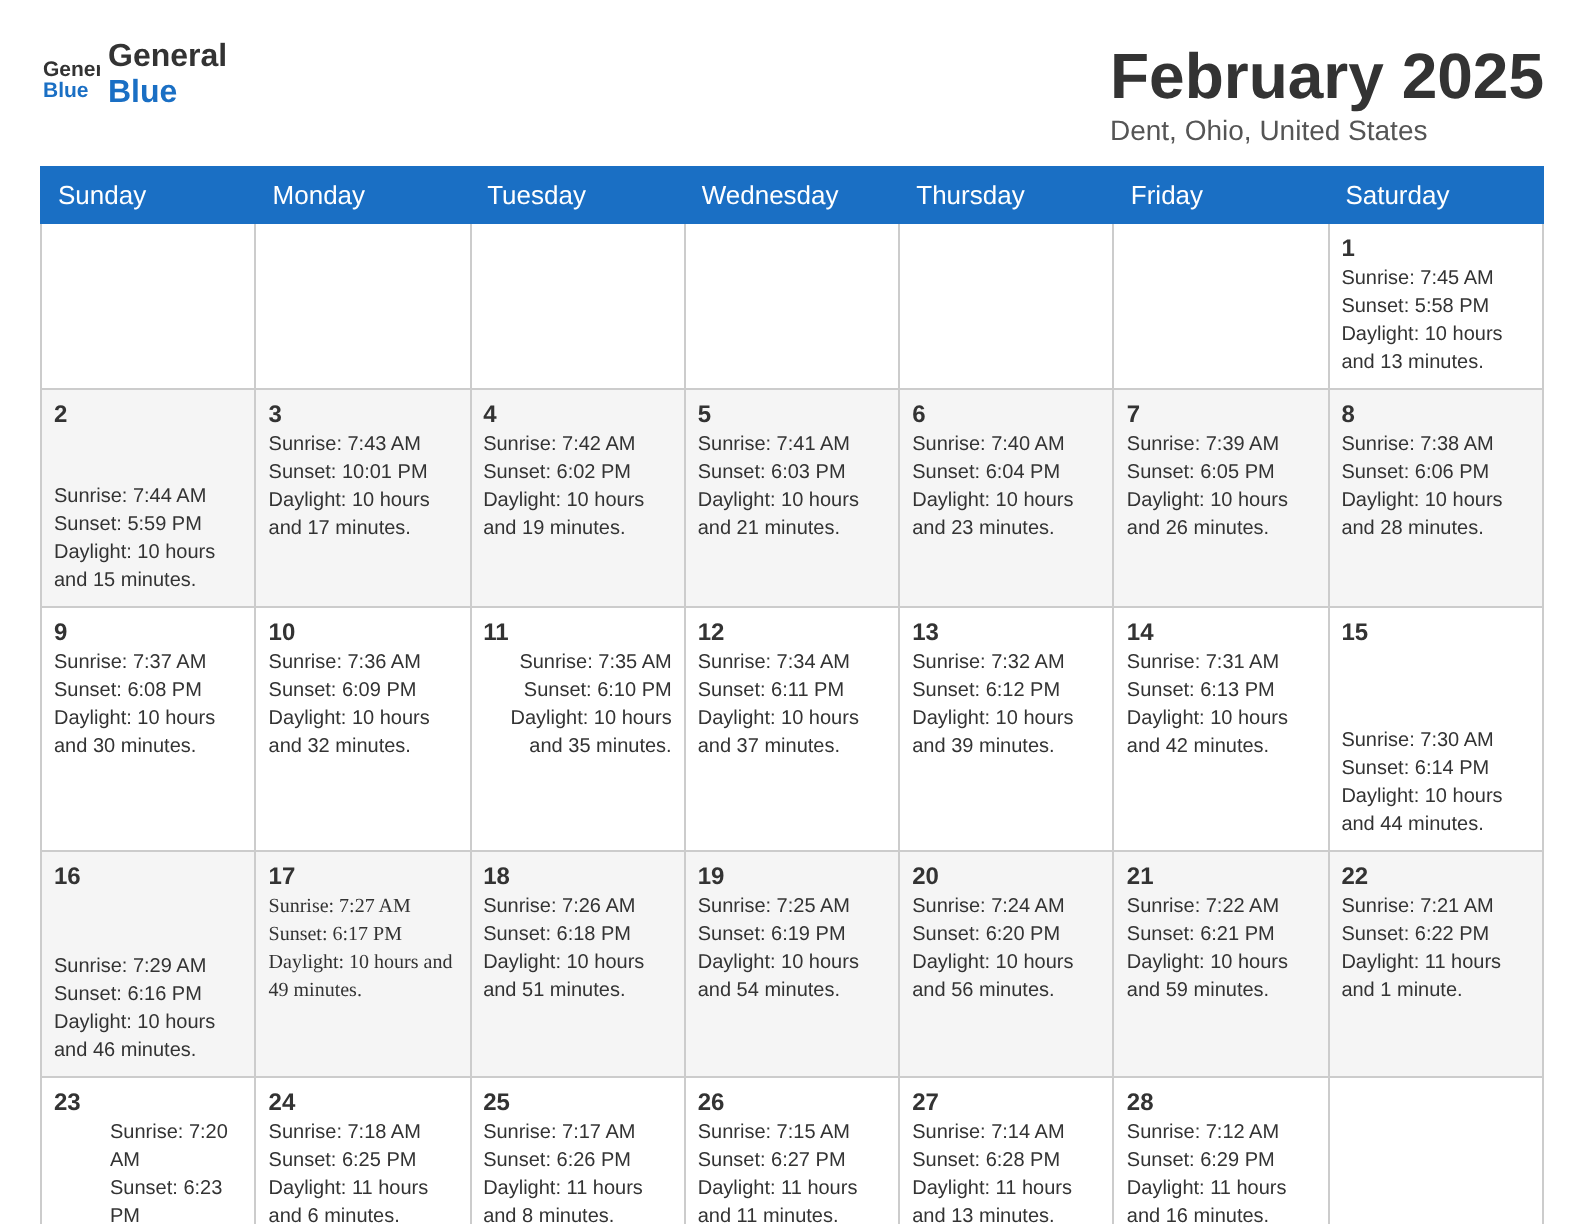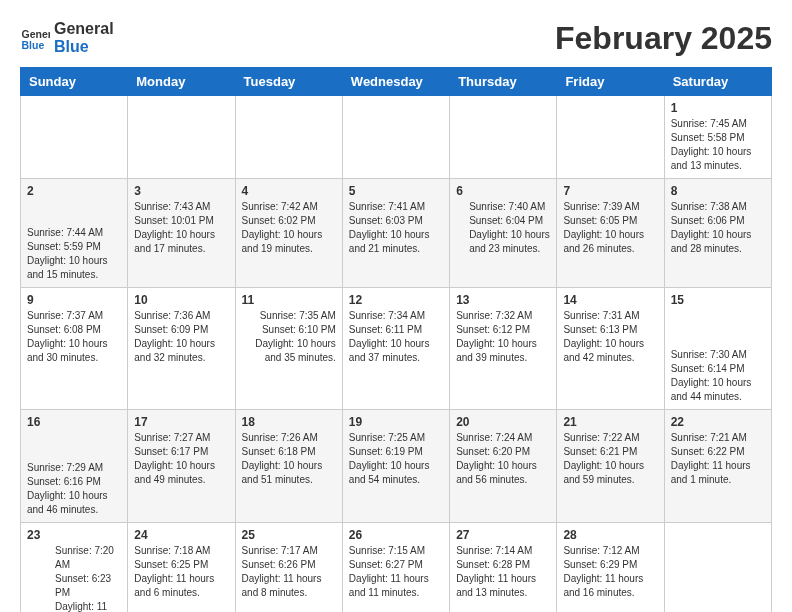--- a/index.html
+++ b/index.html
@@ -41,21 +41,21 @@
       width: 100%;
       border-collapse: collapse;
       border: 1px solid #ccc;
     }
     .calendar th {
       background-color: #1a6fc4;
       color: #fff;
       text-align: left;
       padding: 6px 8px;
       font-size: 13px;
-      font-weight: bold;
+      font-weight: normal;
       border: 1px solid #1a6fc4;
     }
     .calendar td {
       width: calc(100% / 7);
       vertical-align: top;
       padding: 5px 6px;
       border: 1px solid #ccc;
       font-size: 10.5px;
       color: #333;
       background: #fff;
@@ -91,20 +91,21 @@
       <polygon points="32,5 40,15 36,10" fill="#1a6fc4"></polygon>
       <polygon points="36,8 44,18 40,13" fill="#1a6fc4"></polygon>
     </svg>
     <div>
       <div style="font-size:16px;font-weight:bold;color:#333;line-height:1.1;">General</div>
       <div style="font-size:16px;font-weight:bold;color:#1a6fc4;line-height:1.1;">Blue</div>
     </div>
   </div>
   <div class="title-area">
     <div class="month-title">February 2025</div>
+    <div class="location">Dent, Ohio, United States</div>
   </div>
 </div>
 
 <table class="calendar">
   <thead>
     <tr>
       <th>Sunday</th>
       <th>Monday</th>
       <th>Tuesday</th>
       <th>Wednesday</th>
@@ -148,21 +149,21 @@
 Daylight: 10 hours and 19 minutes.</div>
         </td>
         <td>
           <span class="day-number">5</span>
           <div class="day-info" style="white-space: pre-line;">Sunrise: 7:41 AM
 Sunset: 6:03 PM
 Daylight: 10 hours and 21 minutes.</div>
         </td>
         <td>
           <span class="day-number">6</span>
-          <div class="day-info" style="white-space: pre-line; margin-left: 13px;">Sunrise: 7:40 AM
+          <div class="day-info" style="white-space: pre-line;">Sunrise: 7:40 AM
 Sunset: 6:04 PM
 Daylight: 10 hours and 23 minutes.</div>
         </td>
         <td>
           <span class="day-number">7</span>
           <div class="day-info" style="white-space: pre-line;">Sunrise: 7:39 AM
 Sunset: 6:05 PM
 Daylight: 10 hours and 26 minutes.</div>
         </td>
         <td>
@@ -218,21 +219,21 @@
       </tr>
       <tr>
         <td>
           <span class="day-number">16</span>
           <div class="day-info" style="white-space: pre-line; margin-top: 32px;">Sunrise: 7:29 AM
 Sunset: 6:16 PM
 Daylight: 10 hours and 46 minutes.</div>
         </td>
         <td>
           <span class="day-number">17</span>
-          <div class="day-info" style="white-space: pre-line;">Sunrise: 7:27 AM
+          <div class="day-info" style="white-space: pre-line; font-family: Liberation Serif, serif;">Sunrise: 7:27 AM
 Sunset: 6:17 PM
 Daylight: 10 hours and 49 minutes.</div>
         </td>
         <td>
           <span class="day-number">18</span>
           <div class="day-info" style="white-space: pre-line;">Sunrise: 7:26 AM
 Sunset: 6:18 PM
 Daylight: 10 hours and 51 minutes.</div>
         </td>
         <td>

